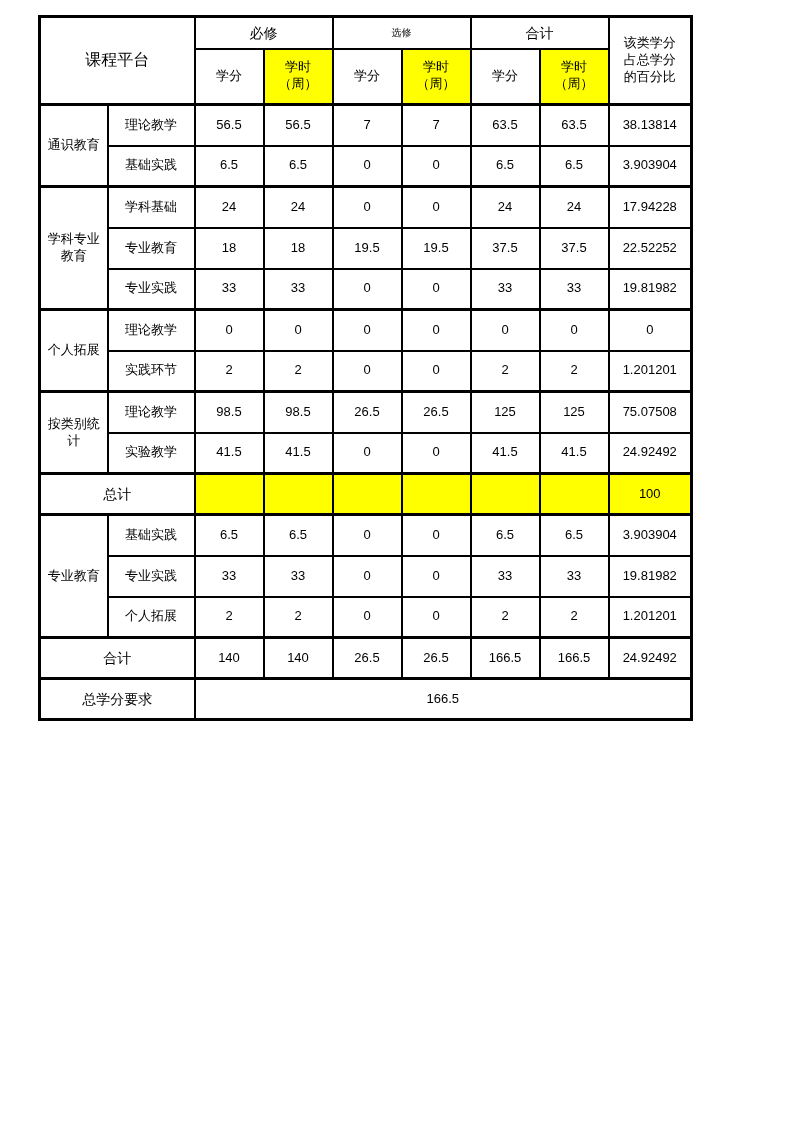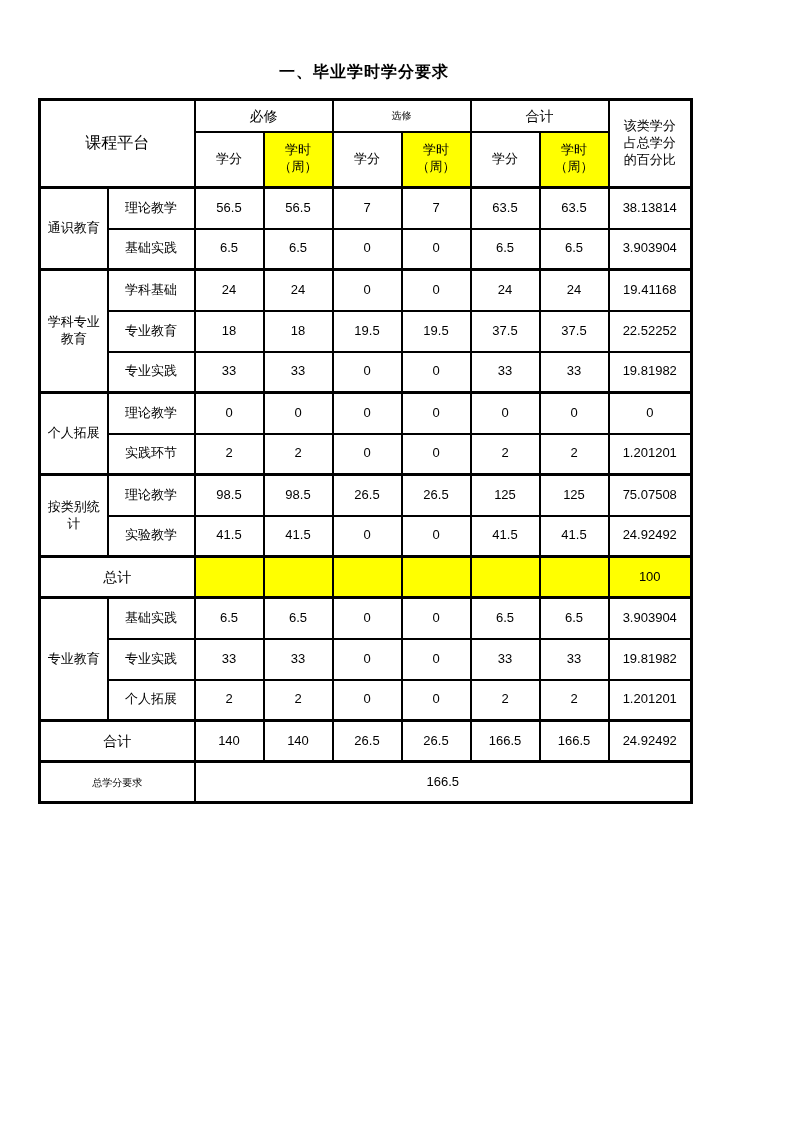--- a/index.html
+++ b/index.html
@@ -48,21 +48,20 @@
     font-size: 12.5px;
     line-height: 1.32;
     color: #111;
   }
 </style>
 </head>
 <body>
 
 <div class="page">
 
-  <h1 class="doc-title">一、毕业学时学分要求</h1>
 
   <table class="credits">
     <colgroup>
       <col style="width:68px">
         <col style="width:87px">
       <col style="width:69px">
         <col style="width:69px">
       <col style="width:69px">
         <col style="width:69px">
       <col style="width:69px">
@@ -124,21 +123,21 @@
 
     <tr class="r tt">
       <td rowspan="3">学科专业教育</td>
       <td>学科基础</td>
       <td class="num">24</td>
       <td class="num">24</td>
       <td class="num">0</td>
       <td class="num">0</td>
       <td class="num">24</td>
       <td class="num">24</td>
-      <td class="num">19.41168</td>
+      <td class="num">17.94228</td>
     </tr>
     <tr class="r">
       <td>专业教育</td>
       <td class="num">18</td>
       <td class="num">18</td>
       <td class="num">19.5</td>
       <td class="num">19.5</td>
       <td class="num">37.5</td>
       <td class="num">37.5</td>
       <td class="num">22.52252</td>
@@ -246,21 +245,21 @@
       <td class="num">140</td>
       <td class="num">140</td>
       <td class="num">26.5</td>
       <td class="num">26.5</td>
       <td class="num">166.5</td>
       <td class="num">166.5</td>
       <td class="num">24.92492</td>
     </tr>
 
     <tr class="r tt">
-      <td colspan="2" style="font-size:10px">总学分要求</td>
+      <td colspan="2" style="font-size:14px">总学分要求</td>
       <td colspan="7" class="num">166.5</td>
     </tr>
   </tbody>
     </table>
 
   <div class="note">
   </div>
 
 </div>
 

